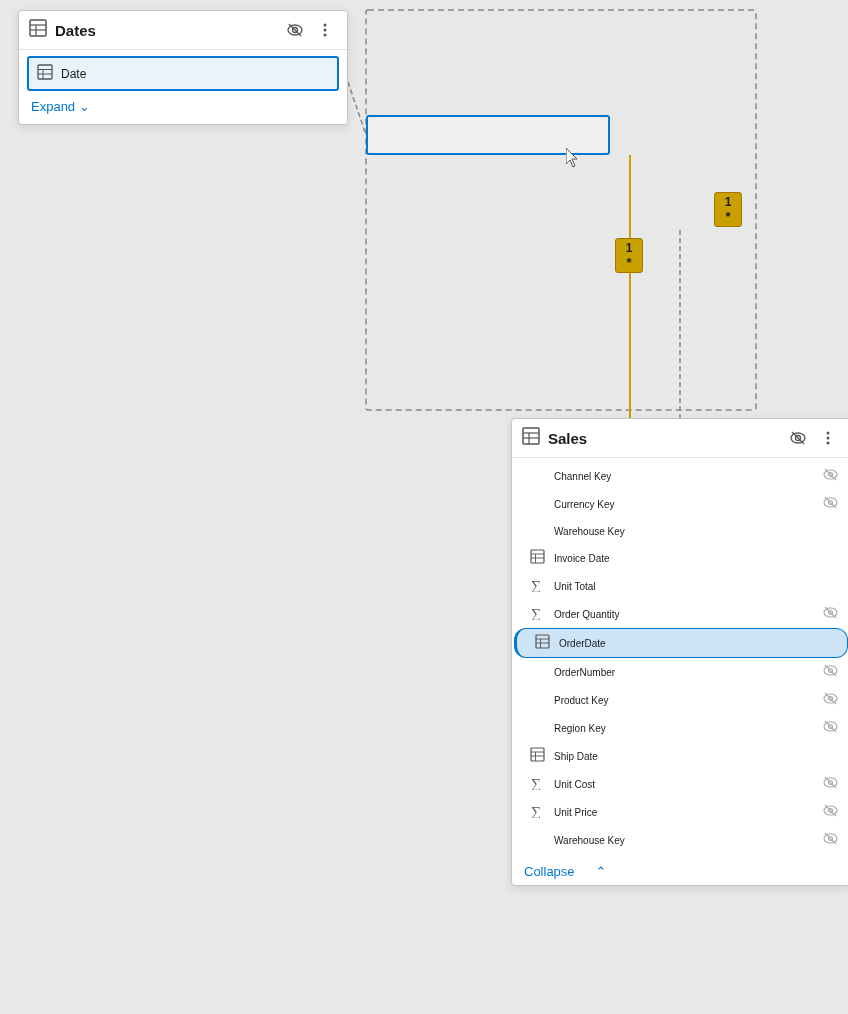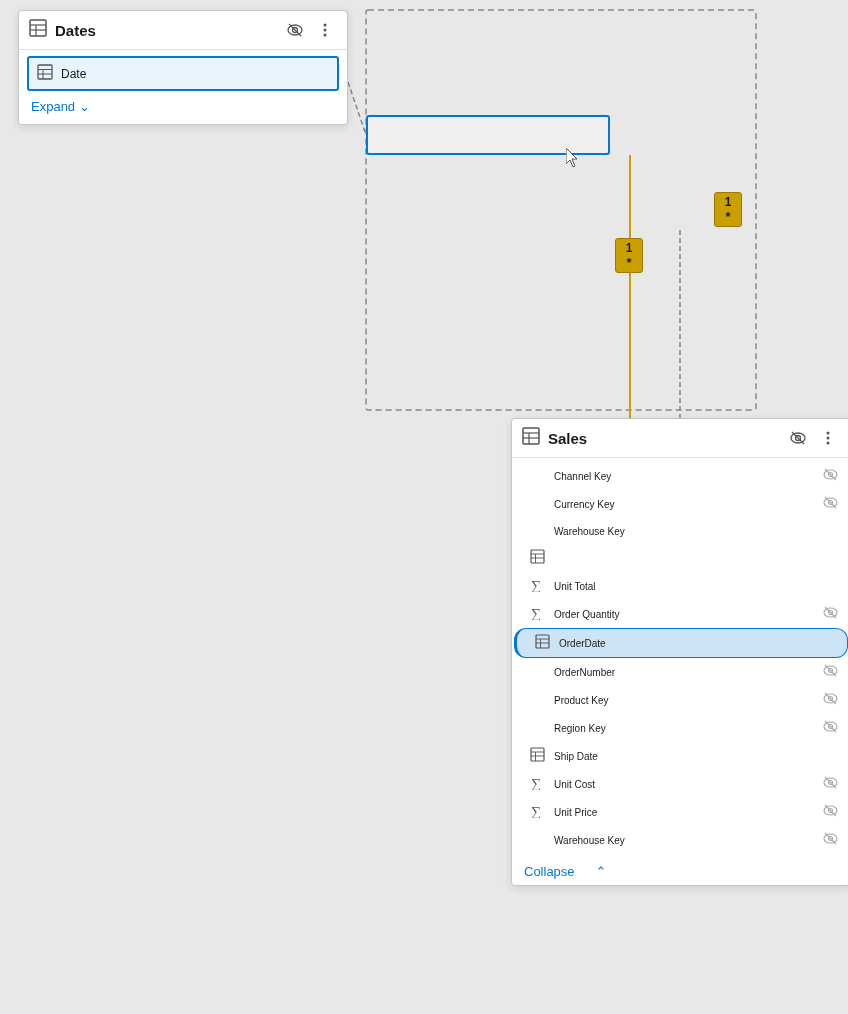--- a/index.html
+++ b/index.html
@@ -353,20 +353,21 @@
     <span class="field-label">Warehouse Key</span>
 
   </div>
         <div class="field-row">
     <span class="field-icon"><svg width="15" height="15" viewBox="0 0 15 15" fill="none">
       <rect x="1" y="1" width="13" height="13" rx="1" stroke="#555" stroke-width="1.2" fill="none"></rect>
       <line x1="1" y1="5" x2="14" y2="5" stroke="#555" stroke-width="0.9"></line>
       <line x1="5.5" y1="5" x2="5.5" y2="14" stroke="#555" stroke-width="0.9"></line>
       <line x1="1" y1="9" x2="14" y2="9" stroke="#555" stroke-width="0.9"></line>
     </svg></span>
+    <span class="field-label">Invoice Date</span>
 
   </div>
         <div class="field-row">
     <span class="field-icon"><svg width="15" height="15" viewBox="0 0 15 15" fill="none">
       <text x="1" y="13" font-size="14" fill="#555" font-family="serif">∑</text>
     </svg></span>
     <span class="field-label">Unit Total</span>
 
   </div>
         <div class="field-row">

